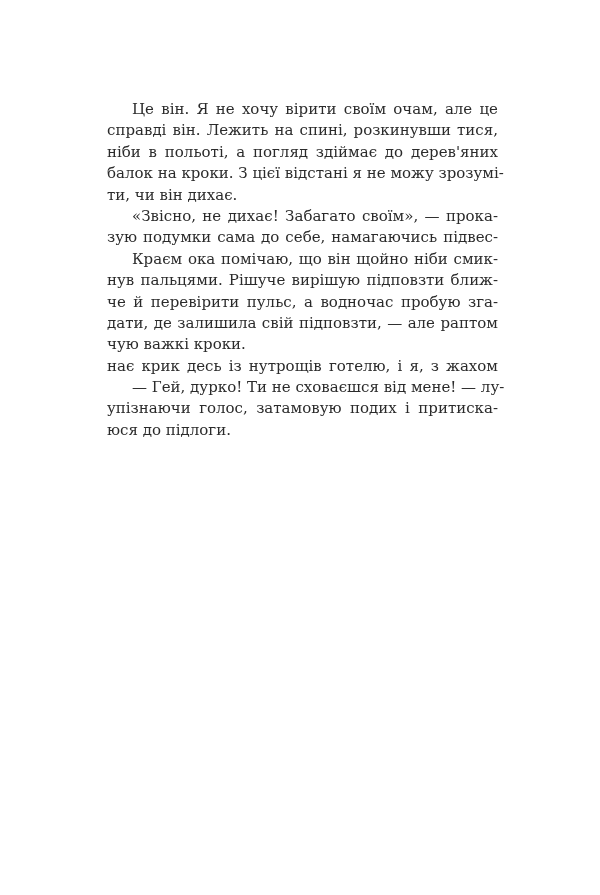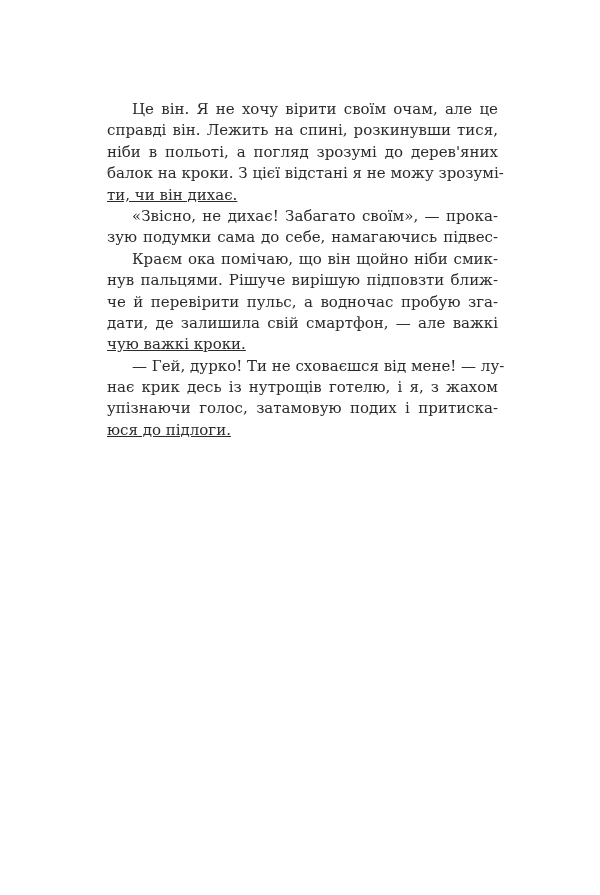--- a/index.html
+++ b/index.html
@@ -25,47 +25,46 @@
     }
     .line {
       display: block;
       white-space: nowrap;
       text-align: justify;
       text-align-last: justify;
       height: 21.4px;
     }
     .line.last {
       text-align-last: left;
-      text-decoration: underline;
     }
     .line.indent {
       padding-left: 25px;
     }
   </style>
 </head>
 <body>
 
 <div class="page-text">
   <div class="paragraph">
     <span class="line indent">Це він. Я не хочу вірити своїм очам, але це</span>
     <span class="line">справді він. Лежить на спині, розкинувши тися,</span>
-    <span class="line">ніби в польоті, а погляд зрозумі до дерев'яних</span>
+    <span class="line">ніби в польоті, а погляд здіймає до дерев'яних</span>
     <span class="line">балок на кроки. З цієї відстані я не можу зрозумі-</span>
     <span class="line last">ти, чи він дихає.</span>
   </div>
   <div class="paragraph">
     <span class="line indent">«Звісно, не дихає! Забагато своїм», — прока-</span>
     <span class="line">зую подумки сама до себе, намагаючись підвес-</span>
   </div>
   <div class="paragraph">
     <span class="line indent">Краєм ока помічаю, що він щойно ніби смик-</span>
     <span class="line">нув пальцями. Рішуче вирішую підповзти ближ-</span>
     <span class="line">че й перевірити пульс, а водночас пробую зга-</span>
-    <span class="line">дати, де залишила свій смартфон, — але важкі</span>
+    <span class="line">дати, де залишила свій підповзти, — але раптом</span>
     <span class="line last">чую важкі кроки.</span>
   </div>
   <div class="paragraph">
+    <span class="line">нає крик десь із нутрощів готелю, і я, з жахом</span>
     <span class="line indent">— Гей, дурко! Ти не сховаєшся від мене! — лу-</span>
-    <span class="line">нає крик десь із нутрощів готелю, і я, з жахом</span>
     <span class="line">упізнаючи голос, затамовую подих і притиска-</span>
     <span class="line last">юся до підлоги.</span>
   </div>
 </div>
 
 </body></html>

